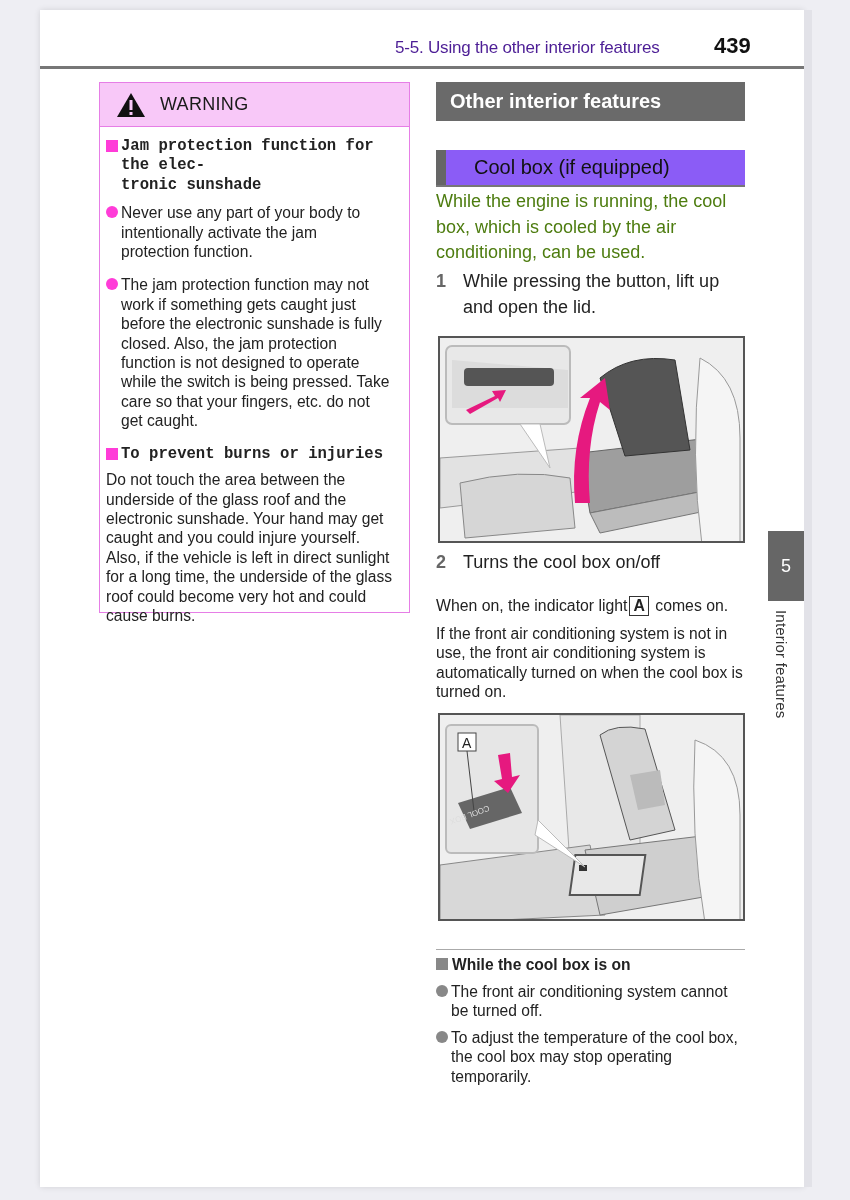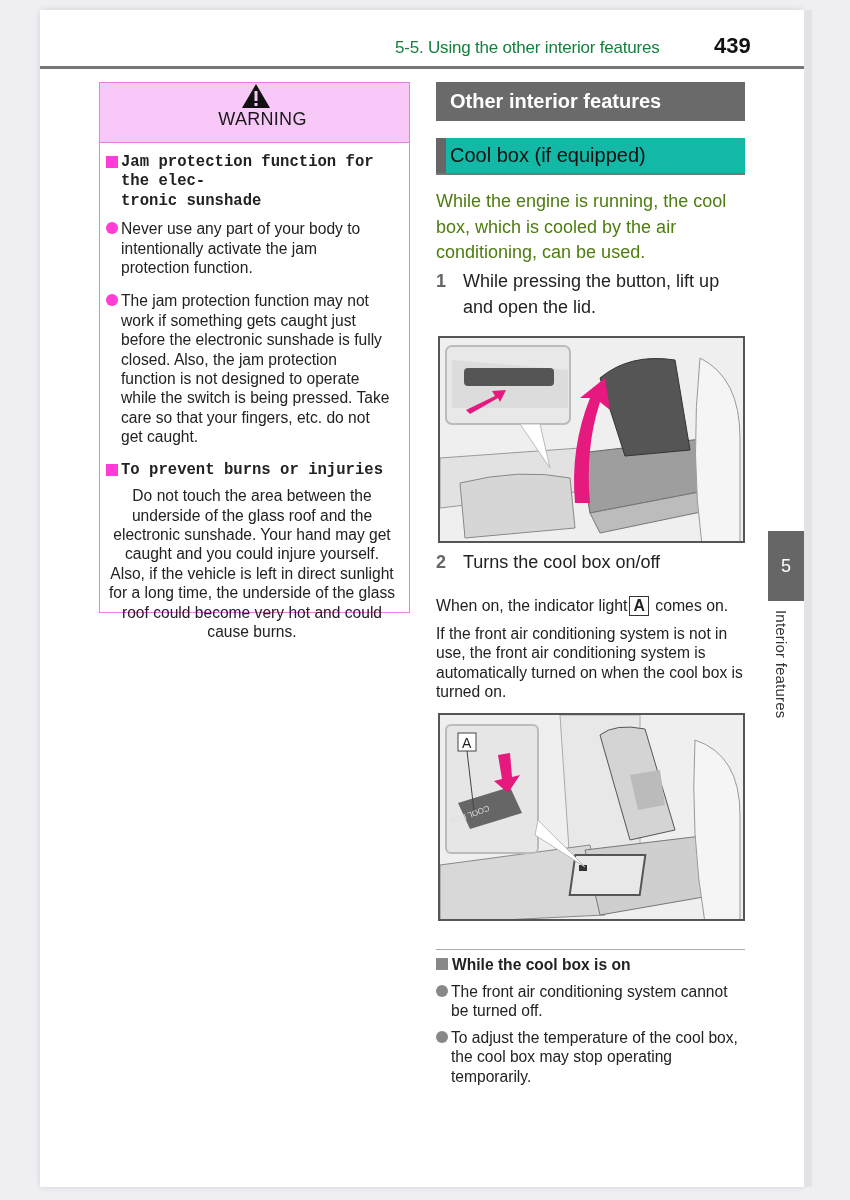--- a/index.html
+++ b/index.html
@@ -11,59 +11,59 @@
     background: #ffffff;
     box-shadow: 0 0 6px rgba(0,0,0,0.12);
   }
   .right-gutter {
     position: absolute; left: 804px; top: 10px; width: 8px; height: 1177px;
     background: #e2e2e8;
   }
 
   
   .header-title {
-    position: absolute; left: 355px; top: 28px; font-size: 17px; color: #15803d;
+    position: absolute; left: 355px; top: 28px; font-size: 17px; color: #4c1d95;
     letter-spacing: -0.2px;
   }
   .header-pagenum {
     position: absolute; left: 674px; top: 23px; font-size: 22px; font-weight: bold; color: #111;
   }
   .header-rule {
     position: absolute; left: 0; top: 56px; width: 764px; height: 3px; background: #777;
   }
 
   
   .warning-box {
     position: absolute; left: 59px; top: 72px; width: 311px; height: 531px;
     border: 1.5px solid #e67ee6;
   }
   .warning-head {
-    height: 60px; background: #f8c8f8; border-bottom: 1.5px solid #e67ee6;
-    display: flex; align-items: center; padding-left: 16px; flex-direction: column;
+    height: 44px; background: #f8c8f8; border-bottom: 1.5px solid #e67ee6;
+    display: flex; align-items: center; padding-left: 16px;
   }
   .warn-icon { width: 30px; height: 26px; margin-right: 14px; }
   .warning-label { font-size: 18px; color: #1a1a1a; letter-spacing: 0.3px; }
 
   .warn-body { padding: 6px 6px 0 6px; font-size: 15.6px; line-height: 19.4px; color: #222; }
   .sub-head { display: flex; font-weight: bold; font-size: 15.6px; line-height: 19.4px; margin-top: 4px; font-family: Liberation Mono, monospace; }
   .sq-bullet { display: inline-block; width: 12px; height: 12px; background: #ff3cd8; margin-top: 3px; margin-right: 3px; flex-shrink: 0; }
   .bullet-row { display: flex; margin-top: 8px; }
   .dot-bullet { display: inline-block; width: 12px; height: 12px; border-radius: 50%; background: #ff3cd8; margin-top: 3px; margin-right: 3px; flex-shrink: 0; }
-  .plain-para { margin-top: 6px; text-align: center; }
+  .plain-para { margin-top: 6px; }
 
   
   .section-bar {
     position: absolute; left: 396px; top: 72px; width: 309px; height: 39px;
     background: #6a6a6a; color: #fff; font-weight: bold; font-size: 20px;
     display: flex; align-items: center; padding-left: 14px;
   }
   .subsection-bar {
-    position: absolute; left: 396px; top: 128px; width: 309px; height: 37px;
-    background: #14b8a6; border-bottom: 2px solid #777;
-    display: flex; align-items: center;
+    position: absolute; left: 396px; top: 140px; width: 309px; height: 37px;
+    background: #8b5cf6; border-bottom: 2px solid #777;
+    display: flex; align-items: center; gap: 24px;
   }
   .subsection-accent { width: 10px; height: 100%; background: #666; margin-right: 4px; }
   .subsection-title { font-size: 20px; color: #111; }
 
   .rc-text { position: absolute; left: 396px; width: 312px; font-size: 18px; line-height: 25.5px; color: #4d7c0f; }
   .step { position: absolute; left: 396px; width: 312px; font-size: 18px; line-height: 25.5px; display: flex; }
   .step-num { font-weight: bold; color: #666; width: 27px; flex-shrink: 0; }
   .small-text { position: absolute; left: 396px; width: 312px; font-size: 15.6px; line-height: 19.4px; color: #222; }
 
   .ind-box { display: inline-block; border: 1.5px solid #333; font-weight: bold; padding: 0 3px; line-height: 18px; margin: 0 2px; }

